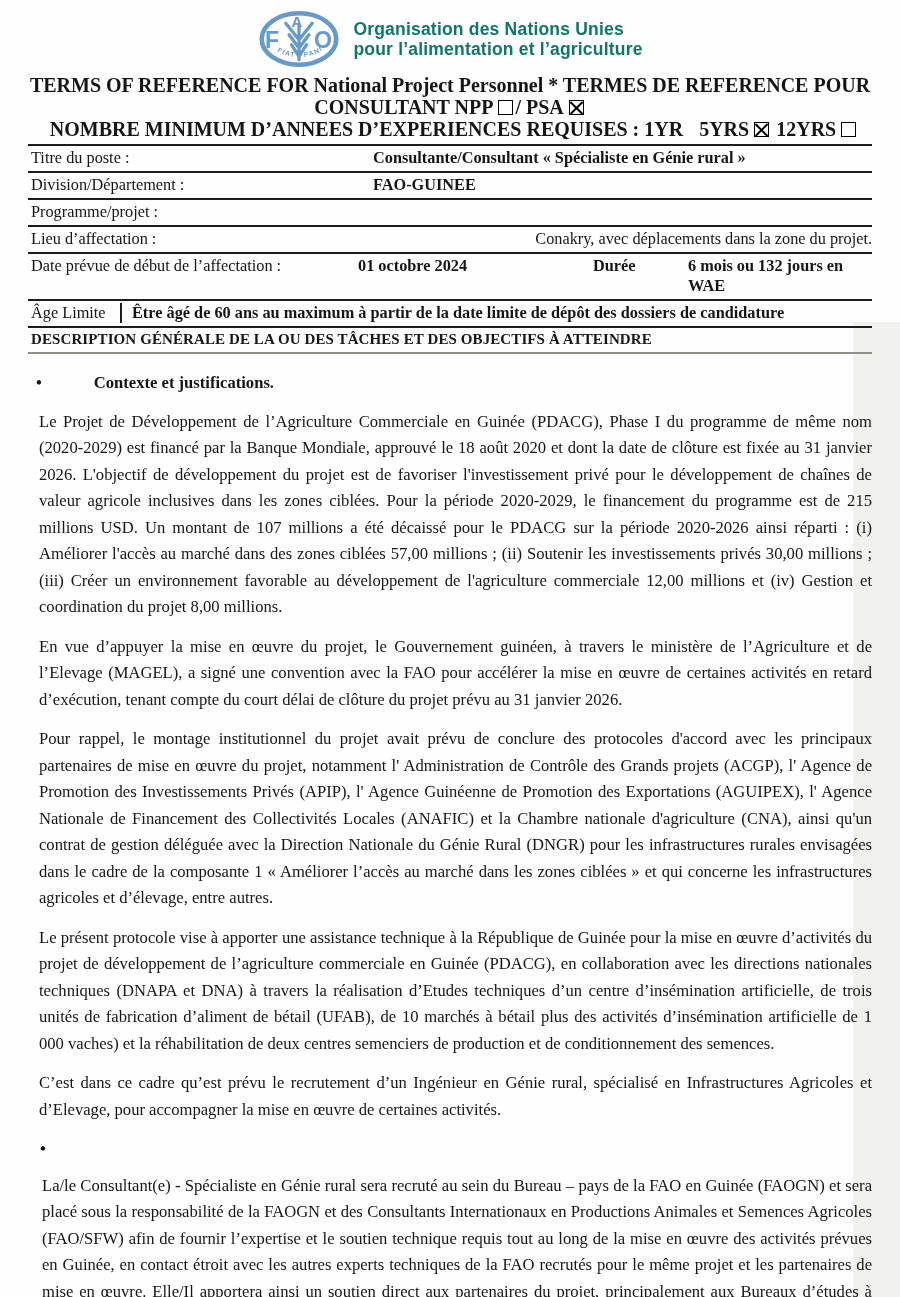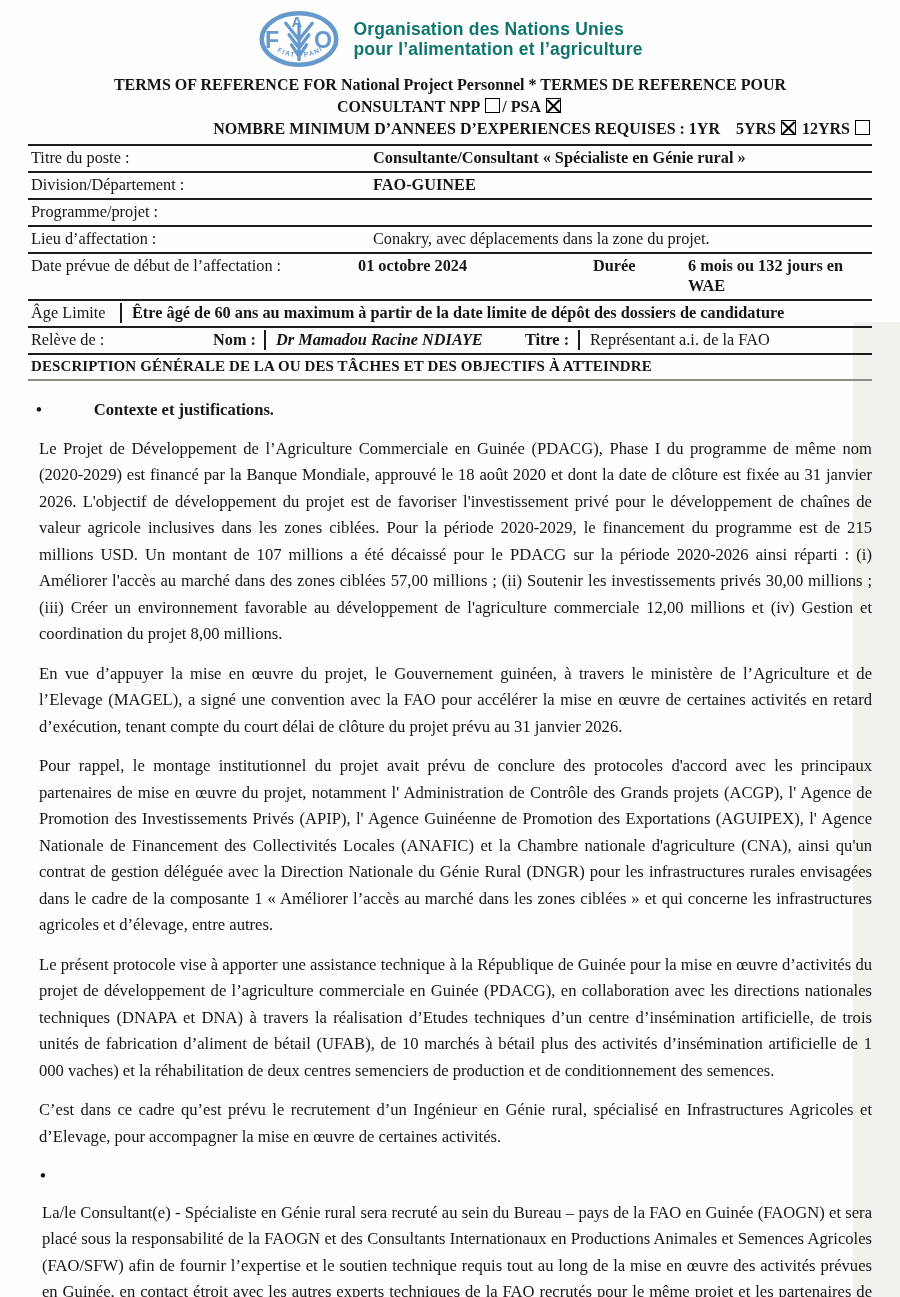--- a/index.html
+++ b/index.html
@@ -22,40 +22,40 @@
   
   .org-header{display:flex;align-items:center;justify-content:center;margin:2px 0 6px 0;gap:12px;}
   .fao-logo{width:84px;height:58px;flex:0 0 auto;}
   .org-name{
     font-family:"Liberation Sans","DejaVu Sans",sans-serif;
     font-weight:bold;font-size:17.5px;line-height:20px;
     color:#0f766e;letter-spacing:.2px;
   }
 
   
-  .title-block{font-weight:bold;font-size:16px;line-height:22px;margin:6px 0 4px 0;}
+  .title-block{font-weight:bold;font-size:20px;line-height:22px;margin:6px 0 4px 0;}
   .t-center{text-align:center;}
-  .t-left{text-align:right;padding-left:8px;}
+  .t-left{text-align:center;padding-left:8px;}
   .gap-md{display:inline-block;width:16px;}
   .cb{position:relative;display:inline-block;width:13px;height:13px;border:1.8px solid #000;margin:0 2px -1px 5px;}
   .cb.checked::before,.cb.checked::after{content:"";position:absolute;left:-2px;top:5.6px;width:17px;height:1.8px;background:#000;}
   .cb.checked::before{transform:rotate(45deg);}
   .cb.checked::after{transform:rotate(-45deg);}
 
   
   .info-table{border-top:2.6px solid #1c1c1c;font-size:16.3px;}
   .trow{display:grid;border-bottom:2.4px solid #1c1c1c;padding:2px 0 3px 0;align-items:start;}
   .trow:last-child{border-bottom:none;}
   .r-basic{grid-template-columns:345px 1fr;}
   .r-date{grid-template-columns:330px 235px 95px 1fr;}
   .r-age{grid-template-columns:92px 1fr;}
   .r-rel{grid-template-columns:162px 74px 252px 62px 1fr;}
   .tlabel{font-weight:normal;padding-left:3px;}
   .bold{font-weight:bold;}
-  .reg{font-weight:normal;}
+  .reg{font-weight:normal;text-align:right;}
   .c-date{font-weight:bold;text-align:left;}
   .c-sep{border-left:2.2px solid #1c1c1c;padding-left:10px;}
   .c-nom{font-weight:bold;text-align:right;padding-right:8px;}
   .c-name{font-weight:bold;font-style:italic;}
   .c-titre{font-weight:bold;text-align:center;}
 
   
   .section-header{
     border-top:2.4px solid #1c1c1c;border-bottom:2px solid #8f8f89;
     font-weight:bold;font-size:15px;padding:3px 0 4px 3px;letter-spacing:.1px;
@@ -125,27 +125,20 @@
       <div class="trow r-date">
         <div class="tlabel">Date prévue de début de l’affectation :</div>
         <div class="c-date">01 octobre 2024</div>
         <div class="bold">Durée</div>
         <div class="bold">6 mois ou 132 jours en WAE</div>
       </div>
       <div class="trow r-age">
         <div class="tlabel">Âge Limite</div>
         <div class="bold c-sep">Être âgé de 60 ans au maximum à partir de la date limite de dépôt des dossiers de candidature</div>
       </div>
-      <div class="trow r-rel">
-        <div class="tlabel">Relève de :</div>
-        <div class="c-nom">Nom :</div>
-        <div class="c-name c-sep">Dr Mamadou Racine NDIAYE</div>
-        <div class="c-titre">Titre :</div>
-        <div class="reg c-sep">Représentant a.i. de la FAO</div>
-      </div>
     </div>
 
     <div class="section-header">DESCRIPTION GÉNÉRALE DE LA OU DES TÂCHES ET DES OBJECTIFS À ATTEINDRE</div>
 
     <div class="body-text">
 
       <div class="bullet-row b-contexte">
         <span>•</span>
         <span class="dot-gap"></span>
         <span>Contexte et justifications.</span>

